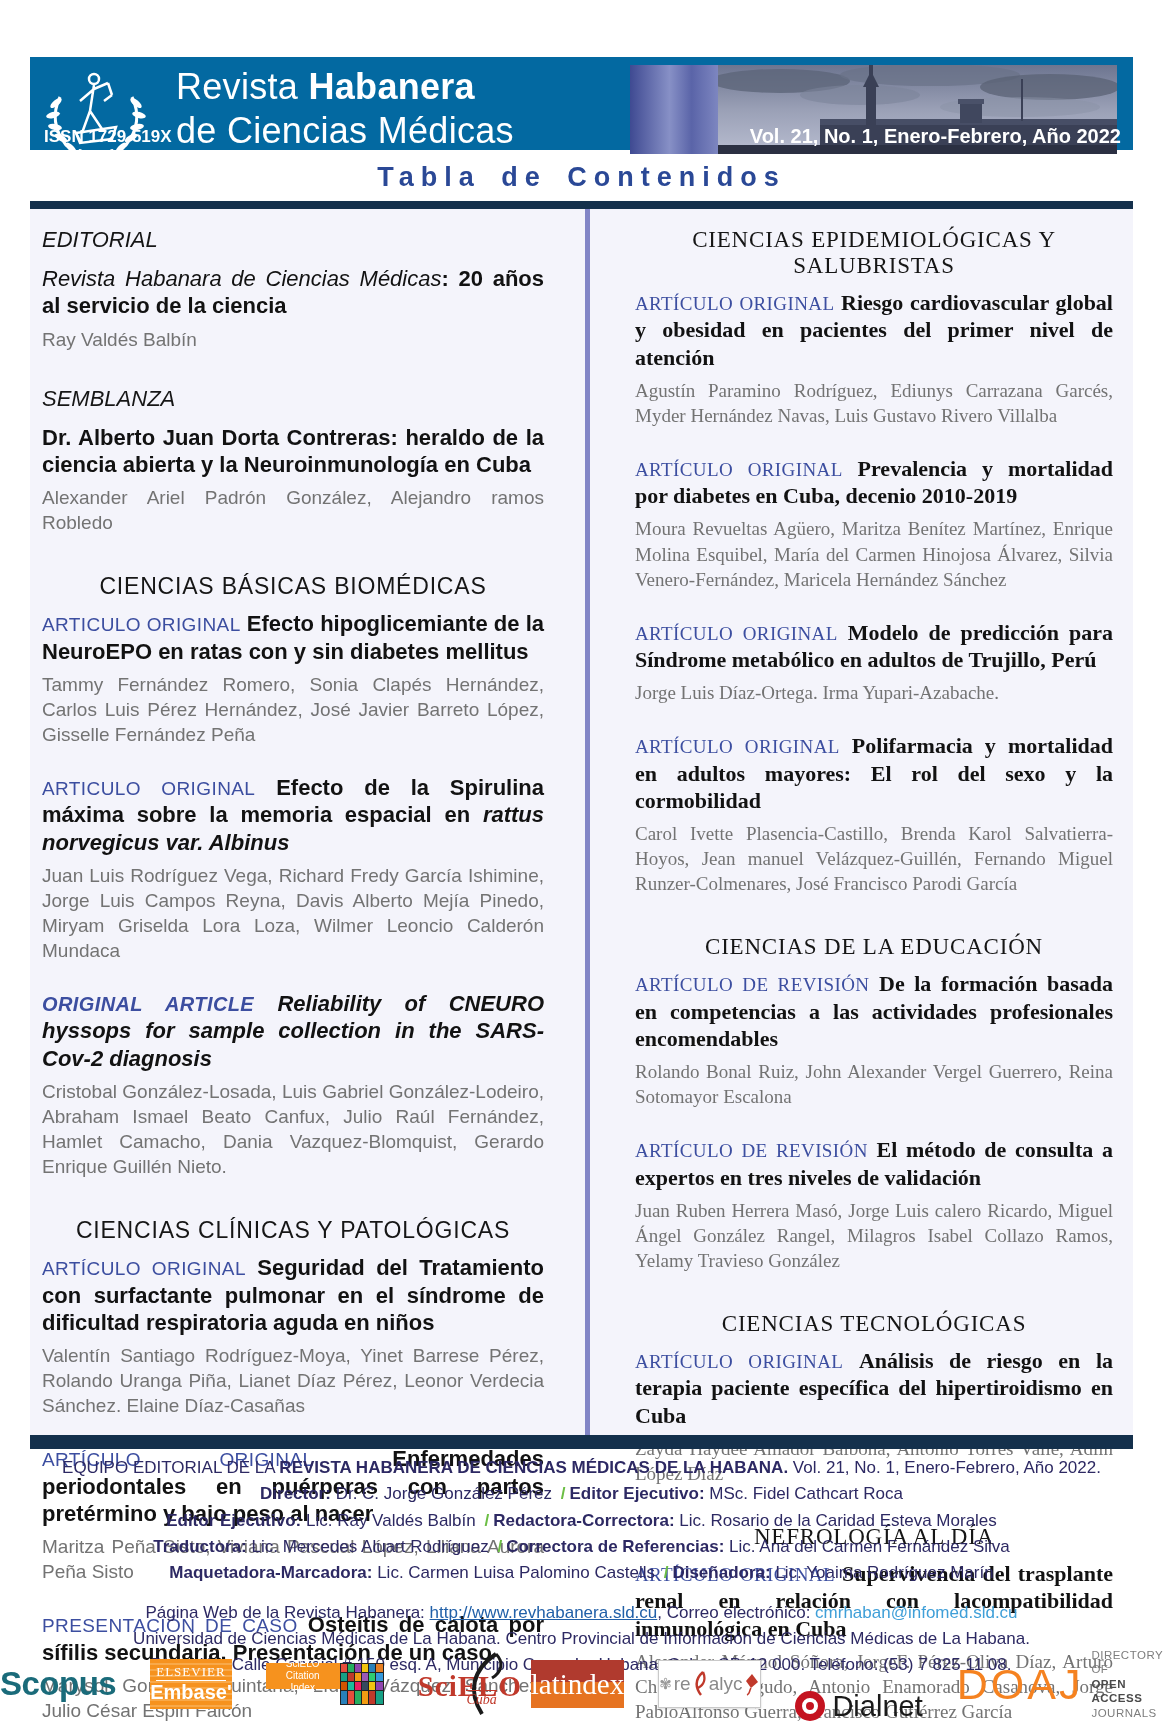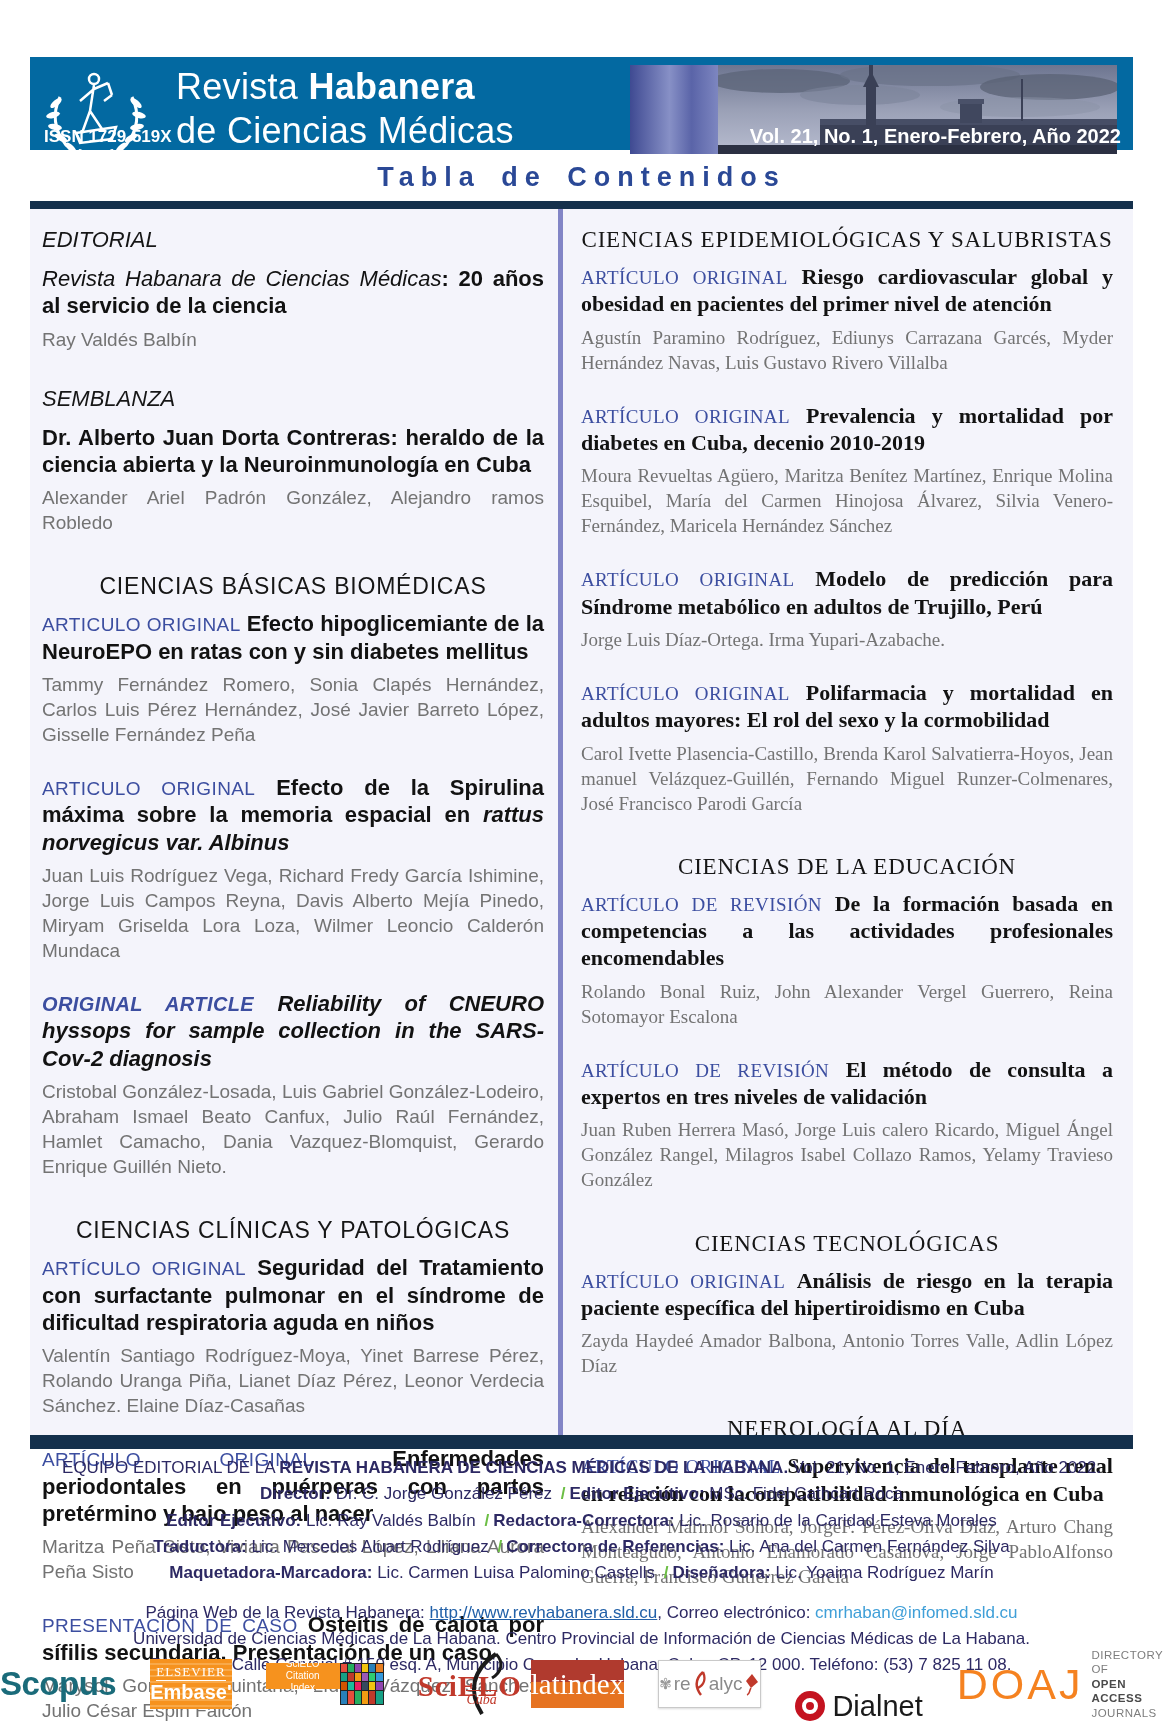--- a/index.html
+++ b/index.html
@@ -18,21 +18,21 @@
   .castle svg { display:block; }
 
   
   .toc-title { position:absolute; left:0; top:162px; width:100%; text-align:center;
     color:#2a4896; font-weight:700; font-size:27px; letter-spacing:7px; word-spacing:6px; }
 
   .bar-top { position:absolute; left:30px; top:201px; width:1103px; height:8px; background:#14304c; }
   .bar-bottom { position:absolute; left:30px; top:1435px; width:1103px; height:14px; background:#14304c; }
 
   
-  .content { position:absolute; left:30px; top:209px; width:1103px; height:1226px; background:#f4f4fb; display:flex; }
+  .content { position:absolute; left:30px; top:209px; width:1103px; height:1226px; background:#f4f4fb; display:flex;gap:27px; }
   .col-left  { width:528px; padding:10px 14px 0 12px; }
   .col-div   { width:5px; background:#8285c6; }
   .col-right { flex:1; padding:10px 20px 0 18px;font-family:Liberation Serif, serif; }
 
   .sec-heading { font-size:23px; color:#161616; }
   .sec-heading.center { text-align:center; font-weight:400; letter-spacing:0.8px; margin:38px 0 10px; }
   .sec-heading.italic { text-align:left; font-style:italic; font-weight:400; font-size:22px; margin:34px 0 12px; }
   section:first-child .sec-heading { margin-top:8px; }
 
   .article { margin-bottom:27px; }

